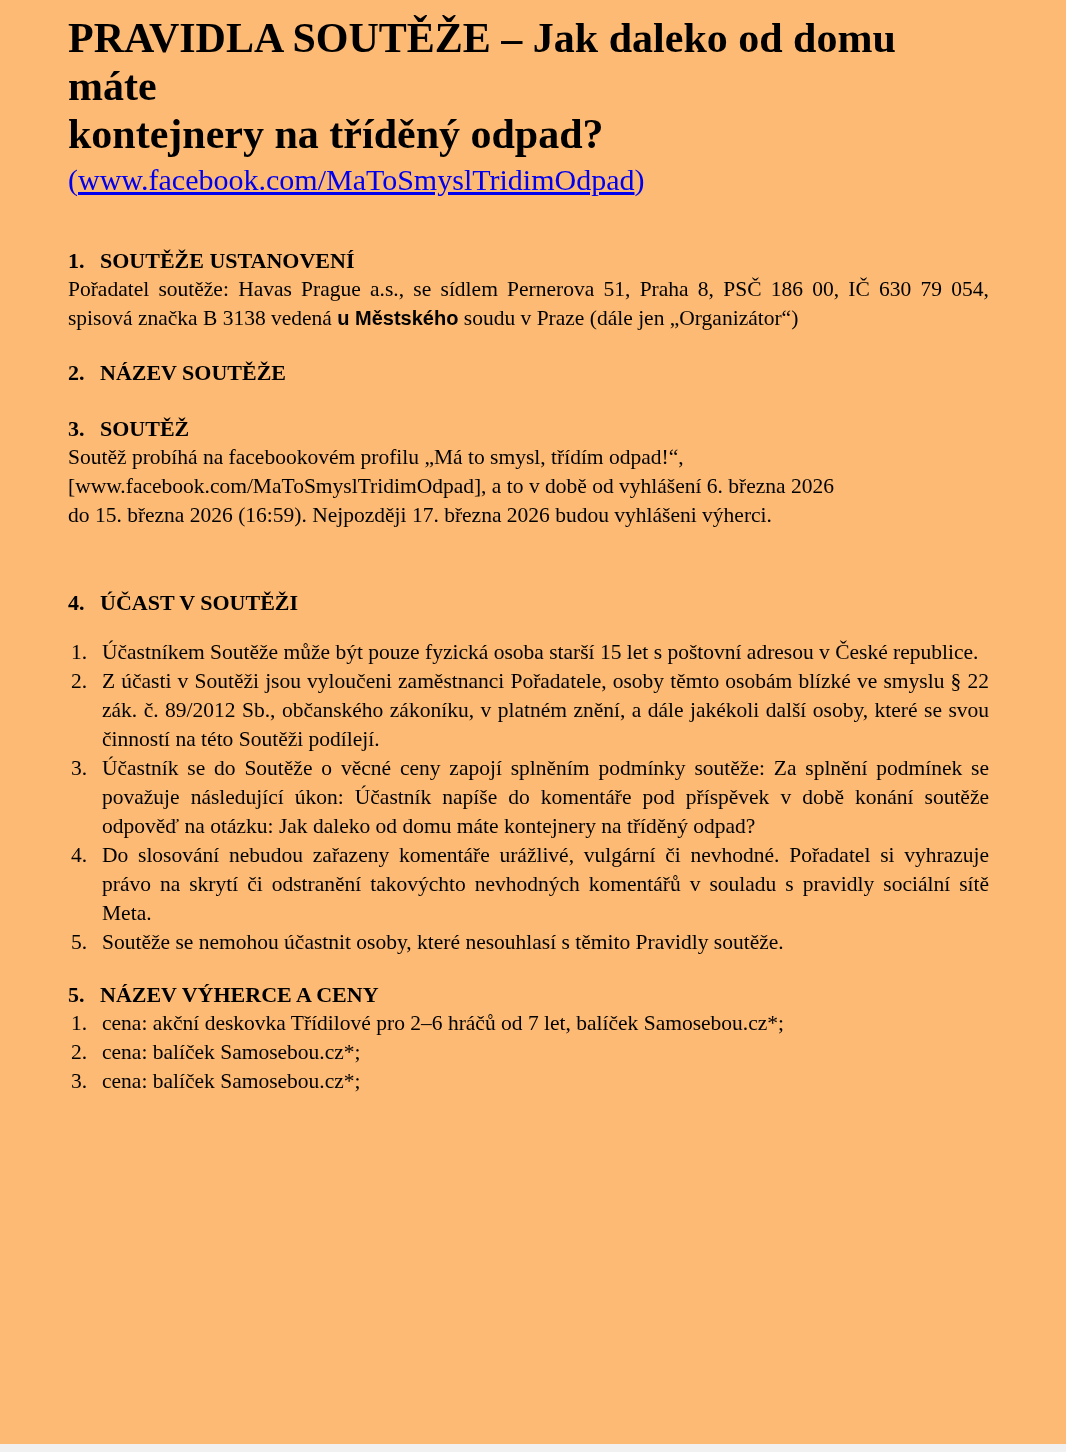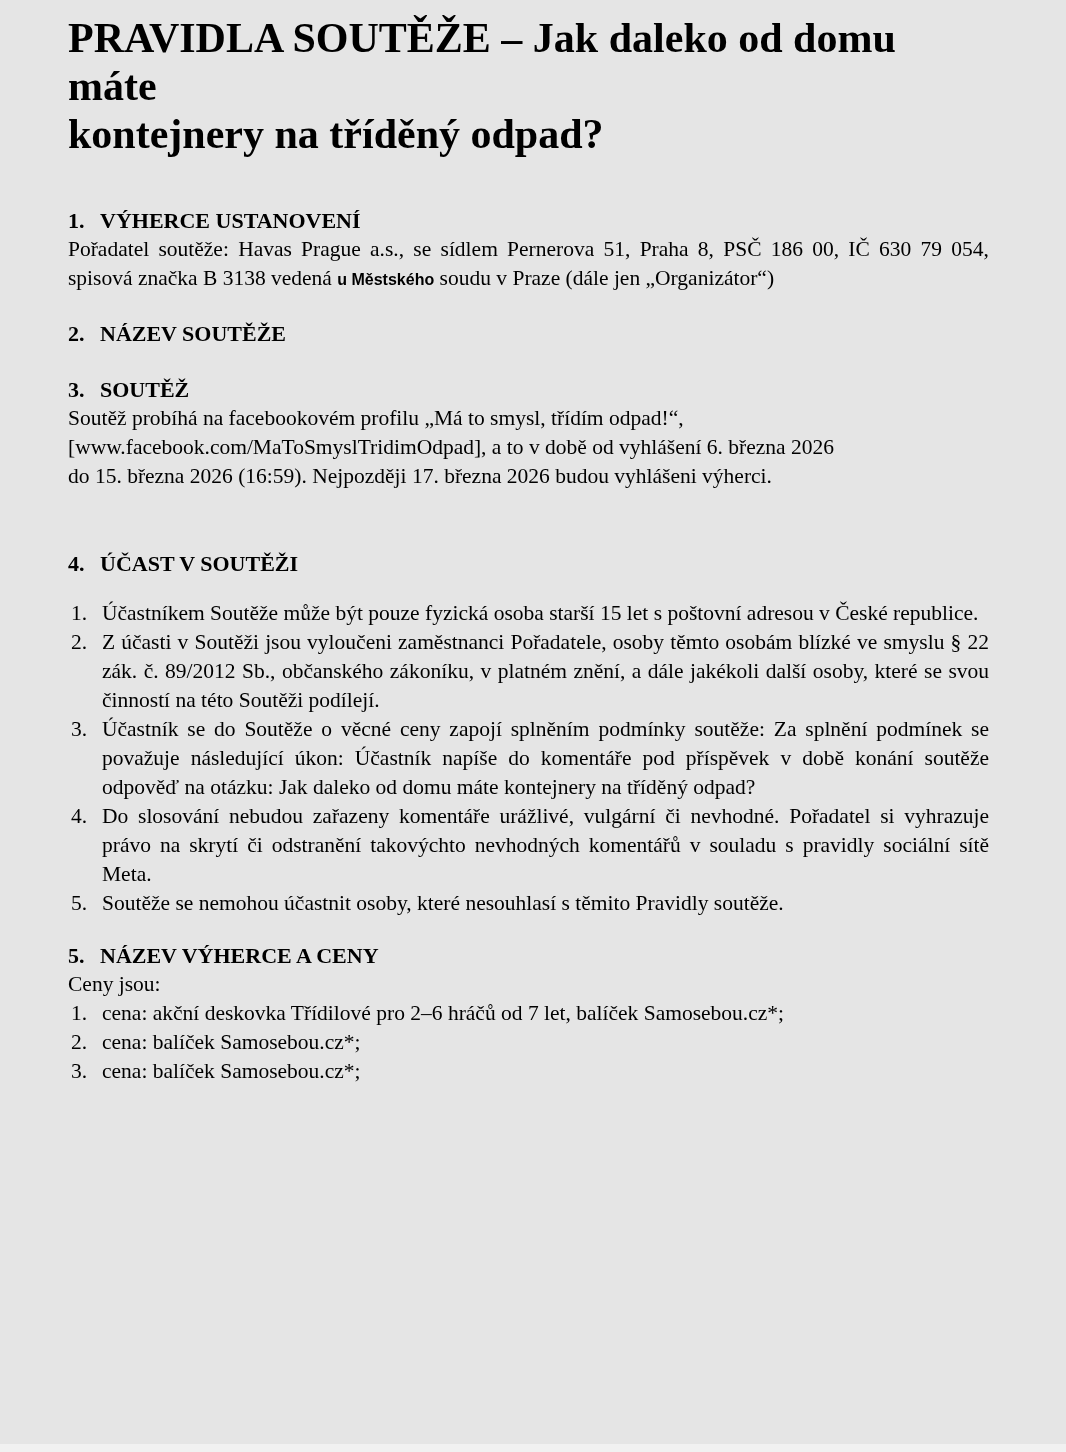--- a/index.html
+++ b/index.html
@@ -1,20 +1,20 @@
 <!DOCTYPE html>
 <html lang="cs"><head>
 <meta charset="utf-8">
 <style>
   html, body { margin: 0; padding: 0; background: #ffffff; }
   .page {
     position: relative;
     width: 1066px;
     height: 1452px;
-    background: #e5e5e5;
+    background: #fdba74;
     overflow: hidden;
     font-family: "Liberation Serif", "DejaVu Serif", serif;
     color: #000000;
   }
   .content {
     position: absolute;
     left: 68px;
     top: 0;
     width: 921px;
   }
@@ -49,21 +49,21 @@
     margin: 0;
     font-size: 21.5px;
     line-height: 29px;
   }
   .justify { text-align: justify; }
   .prewrap { white-space: pre-line; }
   .bold { font-weight: 400; }
   .sans-run {
     font-family: "Liberation Sans", "DejaVu Sans", sans-serif;
     font-weight: 600;
-    font-size: 16px;
+    font-size: 20px;
   }
   .num-list { margin: 0; }
   .num-list .li {
     display: flex;
     font-size: 21.5px;
     line-height: 29px;
   }
   .num-list .li .num { flex: 0 0 34px; padding-left: 3px; box-sizing: border-box; }
   .num-list .li .txt { flex: 1; }
   .bottom-strip {
@@ -88,24 +88,25 @@
 </style>
 </head>
 <body>
 
 <div class="page">
   <div class="content">
 
     <div class="doc-title">PRAVIDLA SOUTĚŽE – Jak daleko od domu máte
 kontejnery na tříděný odpad?</div>
 
+    <div class="doc-link"><span class="paren">(</span><a class="url">www.facebook.com/MaToSmyslTridimOdpad</a><span class="paren">)</span></div>
 
     <div class="sec-heading mt48">
       <span class="h-num">1.</span>
-      <span class="h-title">VÝHERCE USTANOVENÍ</span>
+      <span class="h-title">SOUTĚŽE USTANOVENÍ</span>
     </div>
 
     <p class="para justify mt24"><span class="bold">Pořadatel soutěže:</span><span> Havas Prague a.s., se sídlem Pernerova 51, Praha 8, PSČ 186 00, IČ 630 79 054, spisová značka B 3138 vedená </span><span class="sans-run">u Městského</span><span> soudu v Praze (dále jen „Organizátor“)</span></p>
 
 
     <div class="sec-heading mt25">
       <span class="h-num">2.</span>
       <span class="h-title">NÁZEV SOUTĚŽE</span>
     </div>
 
@@ -146,21 +147,20 @@
         <span class="txt">Soutěže se nemohou účastnit osoby, které nesouhlasí s těmito Pravidly soutěže.</span>
       </div>
     </div>
 
     <div class="sec-heading mt23">
       <span class="h-num">5.</span>
       <span class="h-title">NÁZEV VÝHERCE A CENY</span>
     </div>
 
 
-    <p class="para bold mt27">Ceny jsou:</p>
 
     <div class="num-list mt0">
       <div class="li">
         <span class="num">1.</span>
         <span class="txt">cena: akční deskovka Třídilové pro 2–6 hráčů od 7 let, balíček Samosebou.cz*;</span>
       </div>
       <div class="li">
         <span class="num">2.</span>
         <span class="txt">cena: balíček Samosebou.cz*;</span>
       </div>

